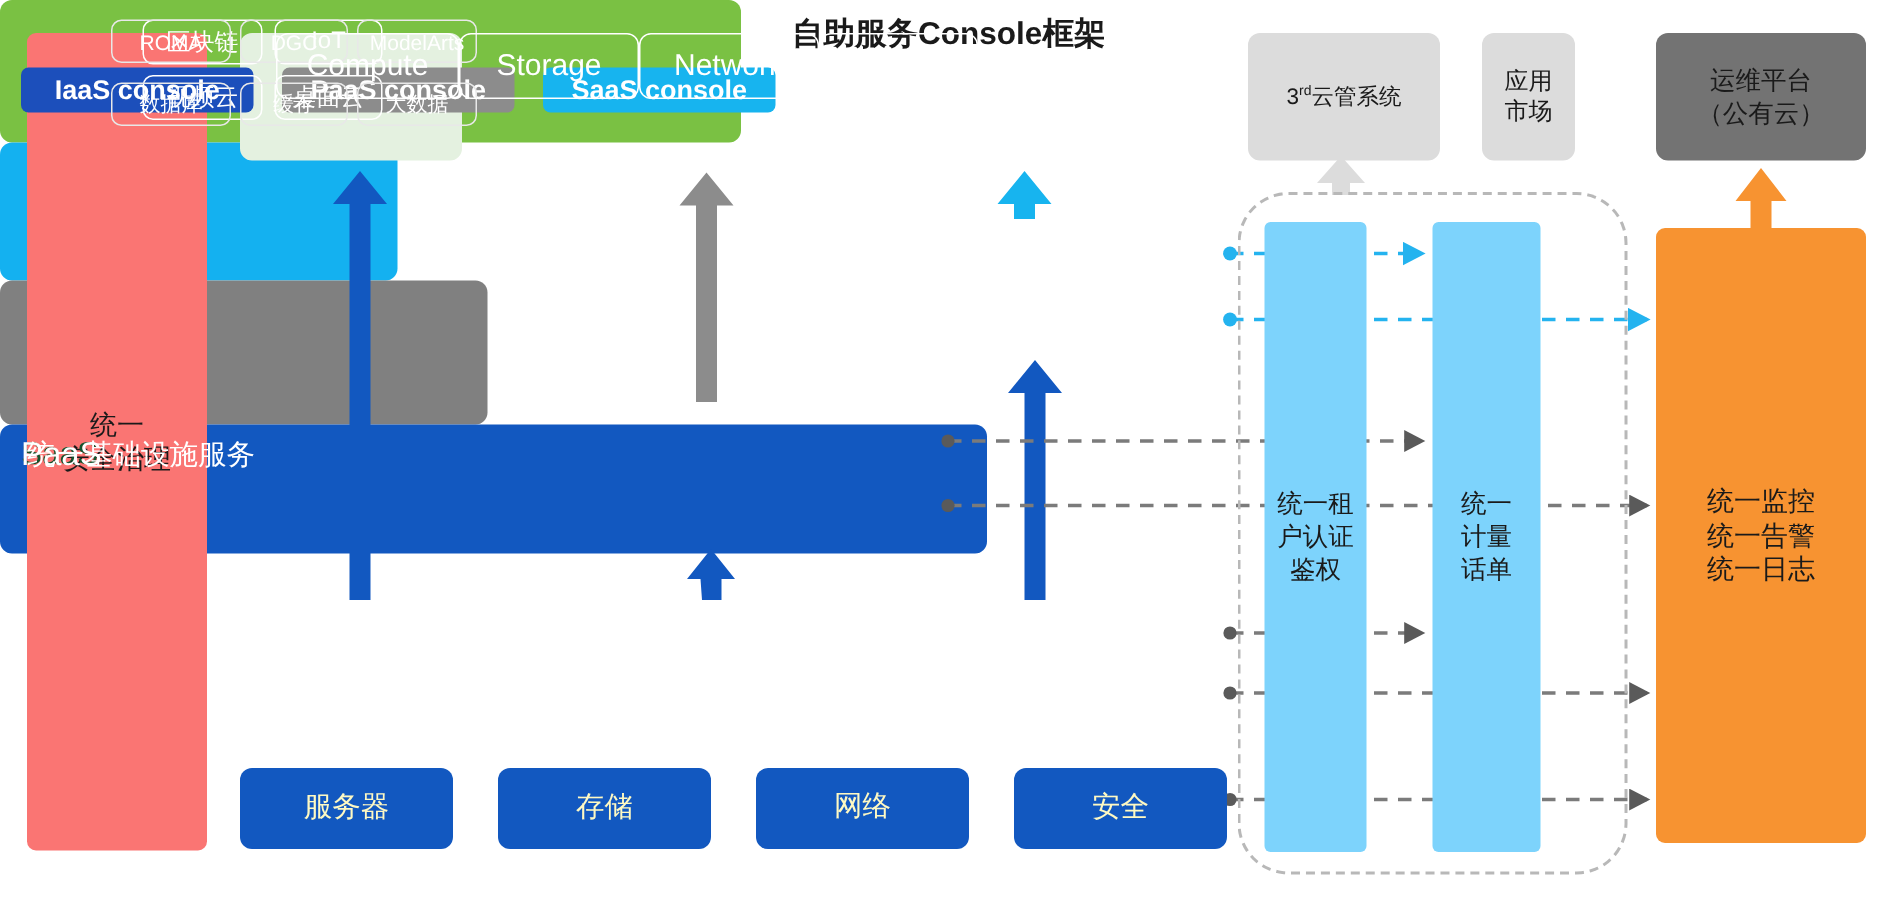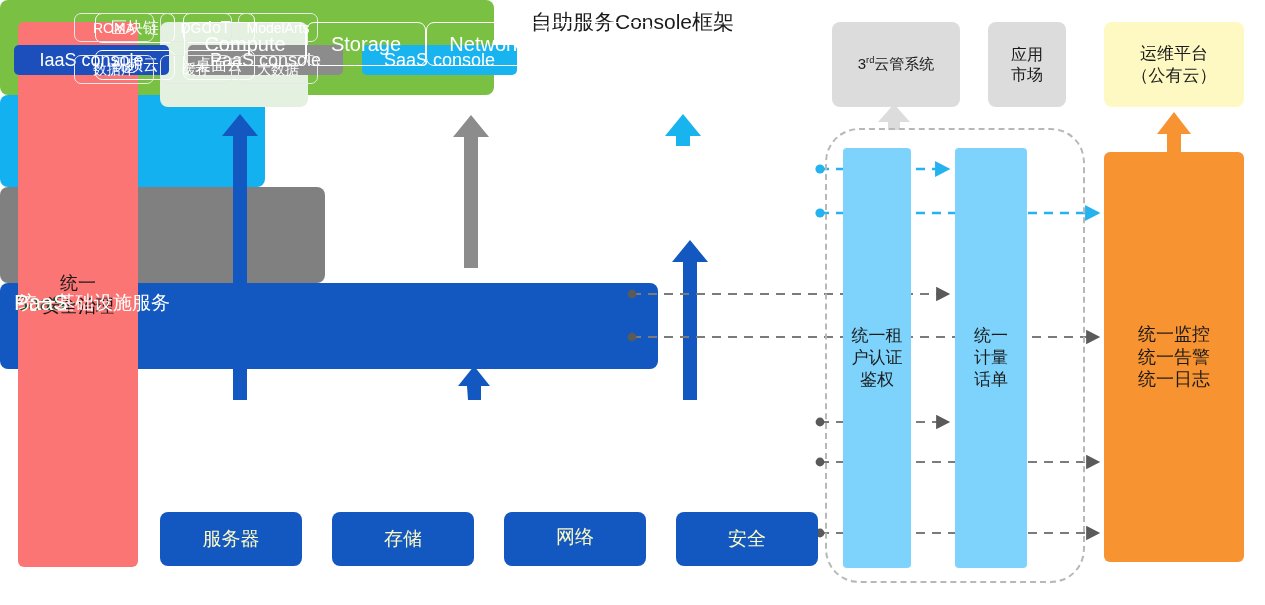--- a/index.html
+++ b/index.html
@@ -8,35 +8,35 @@
   #stage{position:absolute;left:0;top:0;width:1265px;height:605px;}
   .box{position:absolute;box-sizing:border-box;display:flex;align-items:center;
        justify-content:center;text-align:center;line-height:1.25;}
 
   
   .sec-gov{left:18px;top:22px;width:120px;height:545px;background:#fa7573;
            border-radius:6px;color:#1a1a1a;font-size:18px;}
   .api-gw{left:160px;top:22px;width:148px;height:85px;background:#e4f1e0;
           border-radius:8px;color:#1a1a1a;font-size:19px;}
   .console{left:322px;top:22px;width:494px;height:95px;background:#7ac143;
-           border-radius:8px;display:block;}
+           border-radius:8px;display:block;font-weight:bold;}
   .console-title{position:absolute;left:0;top:8px;width:100%;text-align:center;
                  font-size:21px;color:#1a1a1a;}
   .console-chip{position:absolute;top:45px;height:30px;border-radius:5px;
                 display:flex;align-items:center;justify-content:center;
                 color:#ffffff;font-size:18px;}
   .chip-iaas{left:14px;width:155px;background:#1c4fbb;}
   .chip-paas{left:188px;width:155px;background:#8c8c8c;}
   .chip-saas{left:362px;width:155px;background:#17b4ef;}
 
   .third-cloud{left:832px;top:22px;width:128px;height:85px;background:#dcdcdc;
                border-radius:8px;color:#1a1a1a;font-size:15px;}
-  .app-market{left:988px;top:22px;width:78px;height:85px;background:#dcdcdc;
+  .app-market{left:988px;top:22px;width:62px;height:85px;background:#dcdcdc;
               border-radius:8px;color:#1a1a1a;font-size:16px;}
-  .ops-platform{left:1104px;top:22px;width:140px;height:85px;background:#fef9c3;
+  .ops-platform{left:1104px;top:22px;width:140px;height:85px;background:#737373;
                 border-radius:8px;color:#1a1a1a;font-size:17px;}
 
   .saas-blk{left:553px;top:146px;width:265px;height:92px;background:#14b1f0;
             border-radius:8px;display:block;}
   .saas-label{position:absolute;left:14px;top:50%;transform:translateY(-50%);
               color:#14532d;font-size:21px;}
   .saas-chip{position:absolute;height:28px;border:1.6px solid #ffffff;
              border-radius:7px;display:flex;align-items:center;
              justify-content:center;color:#ffffff;font-size:16px;}
   .sc1{left:95px;top:13px;width:78px;}

